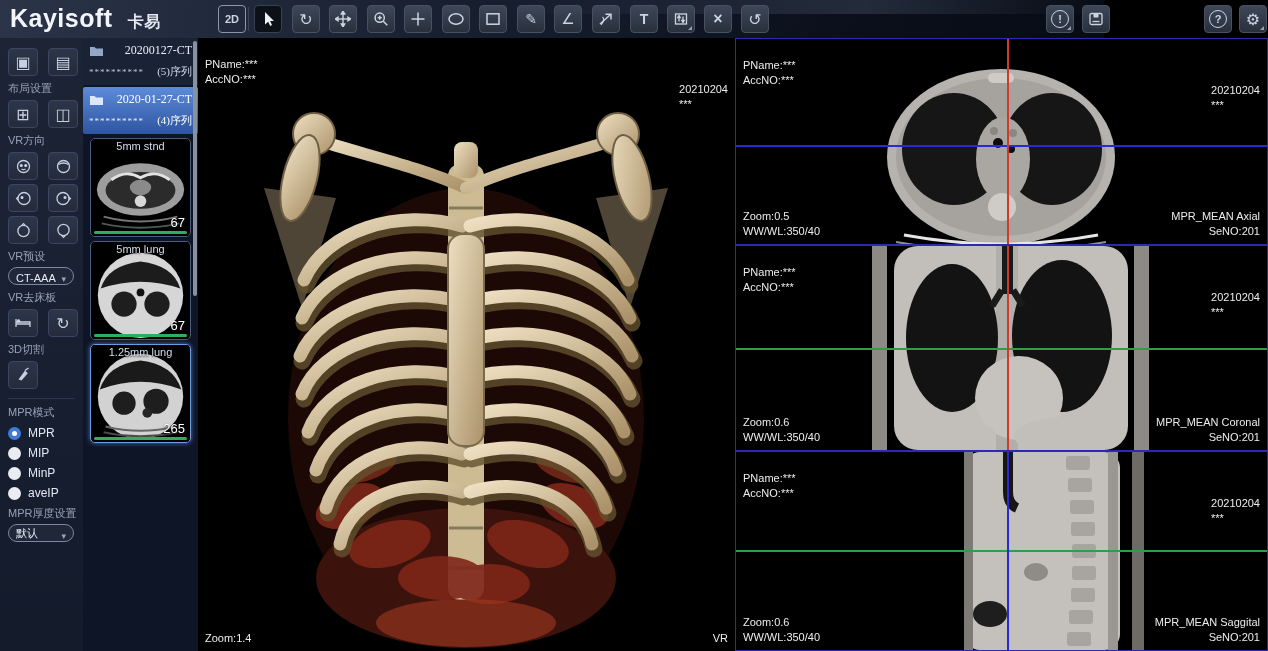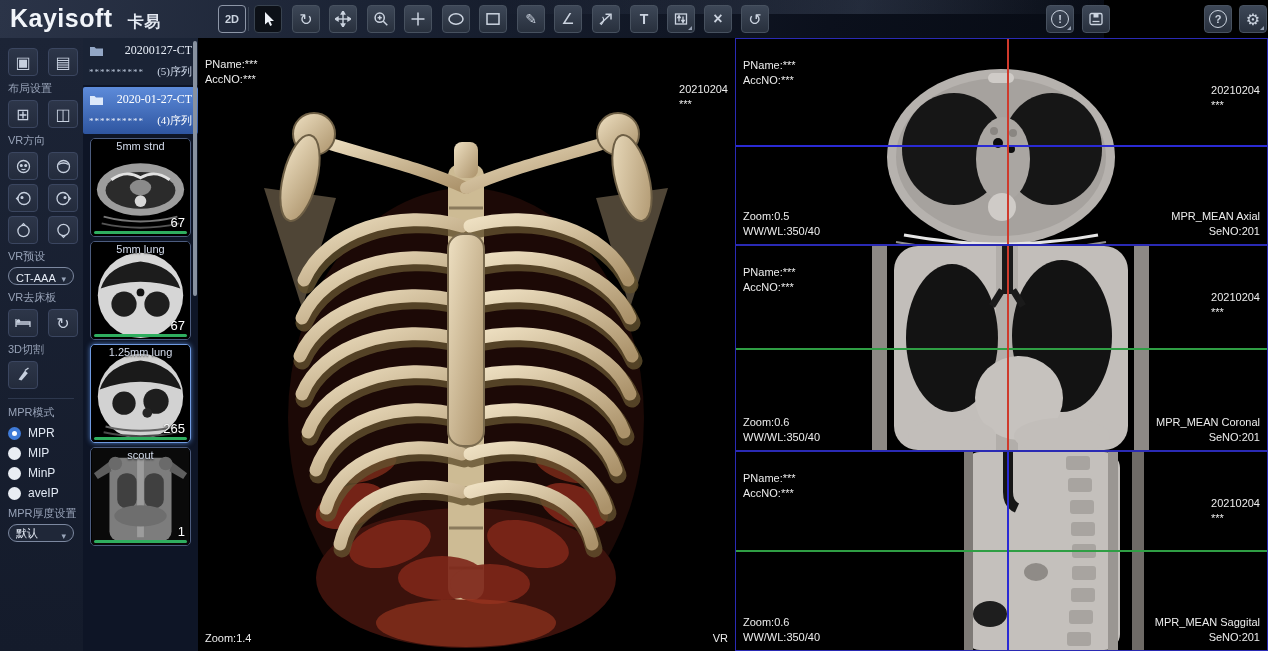--- a/index.html
+++ b/index.html
@@ -389,37 +389,20 @@
         <circle cx="66" cy="58" r="13" fill="#1e1e1e"></circle>
         <circle cx="57" cy="70" r="5" fill="#252525"></circle>
         <path d="M14,84 Q50,93 86,84" stroke="#666" stroke-width="2" fill="none"></path>
         <path d="M12,90 Q50,98 88,90" stroke="#4a4a4a" stroke-width="2" fill="none"></path>
       </svg>
       <span class="tlabel">1.25mm lung</span>
       <span class="tnum">265</span>
       <div class="gbar"></div>
     </div>
 
-    <div class="thumb">
-      <svg width="99" height="97" viewBox="0 0 100 100">
-        <rect width="100" height="100" fill="#0a0a0a"></rect>
-        <rect x="18" y="10" width="64" height="86" rx="10" fill="#7d7d7d"></rect>
-        <polygon points="18,14 2,26 6,32 20,24" fill="#5e5e5e"></polygon>
-        <polygon points="82,14 98,26 94,32 80,24" fill="#5e5e5e"></polygon>
-        <rect x="26" y="26" width="20" height="36" rx="9" fill="#404040"></rect>
-        <rect x="54" y="26" width="20" height="36" rx="9" fill="#404040"></rect>
-        <rect x="46.5" y="10" width="7" height="82" fill="#9c9c9c"></rect>
-        <ellipse cx="50" cy="70" rx="27" ry="11" fill="#6e6e6e"></ellipse>
-        <circle cx="24" cy="16" r="7" fill="#6a6a6a"></circle>
-          <circle cx="76" cy="16" r="7" fill="#6a6a6a"></circle>
-      </svg>
-      <span class="tlabel">scout</span>
-      <span class="tnum">1</span>
-      <div class="gbar"></div>
-    </div>
 
     <div class="vscroll">
       <div class="vthumb"></div>
     </div>
   </div>
 
   <div class="vrview">
     <svg width="537" height="613" viewBox="0 0 537 613">
       <defs>
         <linearGradient id="bone" x1="0" y1="0" x2="1" y2="1">

